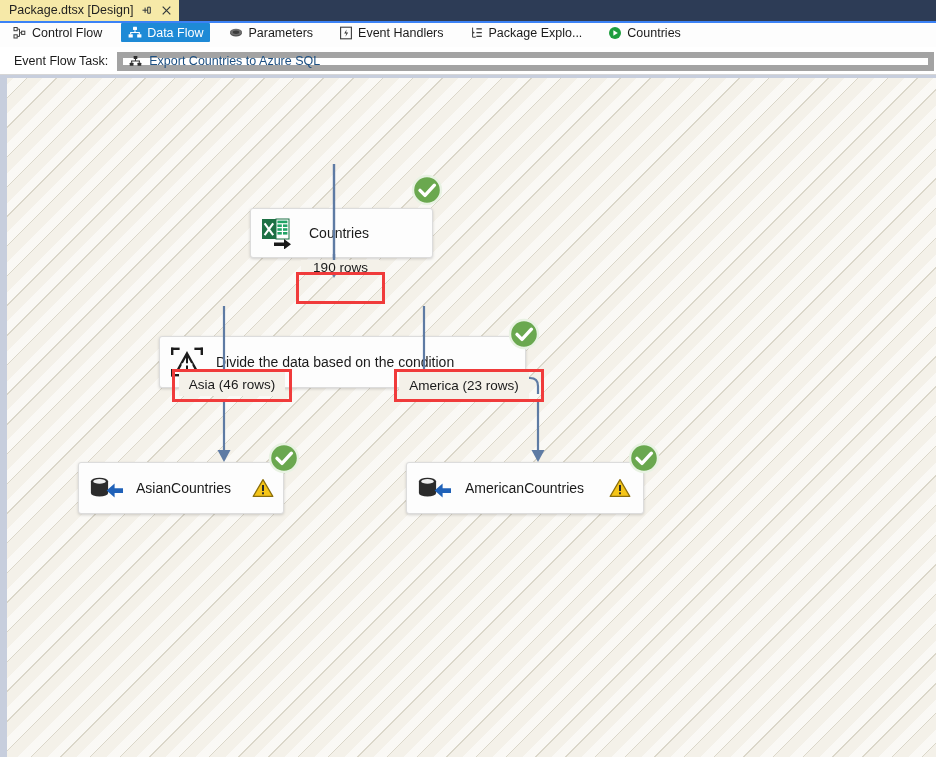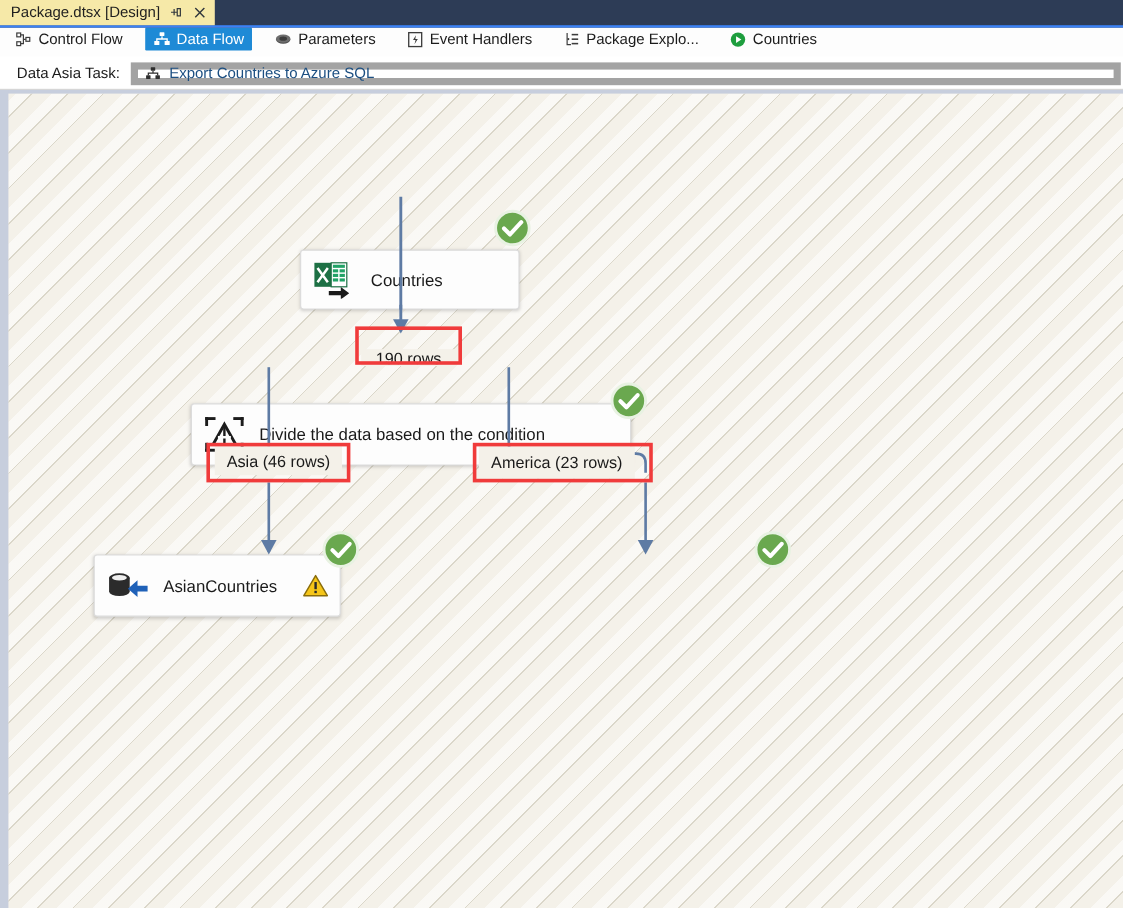--- a/index.html
+++ b/index.html
@@ -296,21 +296,21 @@
       <svg width="14" height="14" viewBox="0 0 14 14">
         <circle cx="7" cy="7" r="6" fill="#1e9e3e"></circle>
         <path d="M5.4 4.2 L9.8 7 L5.4 9.8 Z" fill="#ffffff"></path>
       </svg>
     </span>
     <span>Countries</span>
   </div>
 </div>
 
 <div class="taskbar">
-  <span class="taskbar-label">Data Asia Task:</span>
+  <span class="taskbar-label">Event Flow Task:</span>
   <div class="task-combo">
     <span class="node-ico">
       <svg width="13" height="13" viewBox="0 0 14 14">
         <rect x="5" y="1.2" width="4" height="3" rx="0.4" fill="#2e2e2e"></rect>
         <rect x="0.8" y="8.4" width="4" height="3.2" rx="0.4" fill="#2e2e2e"></rect>
         <rect x="9.2" y="8.4" width="4" height="3.2" rx="0.4" fill="#2e2e2e"></rect>
         <path d="M7 4.2v2.2M2.8 8.4V6.4h8.4v2M2.8 6.4h8.4" stroke="#2e2e2e" stroke-width="1.1" fill="none"></path>
       </svg>
     </span>
     <span class="task-combo-text">Export Countries to Azure SQL</span>
@@ -360,21 +360,21 @@
     </span>
     <span class="node-title">Countries</span>
   </div>
   <div class="badge-ok" style="left:404px; top:96px;">
     <svg width="32" height="32" viewBox="0 0 32 32">
       <circle cx="16" cy="16" r="14" fill="#6aa84f" stroke="#e8f2e2" stroke-width="2.4"></circle>
       <path d="M9 16.4 L14 21.4 L23.4 11.2" stroke="#ffffff" stroke-width="3.4" fill="none" stroke-linecap="round" stroke-linejoin="round"></path>
     </svg>
   </div>
 
-  <div class="pathlabel" style="left:294px; top:213px; width:79px; height:14px;">
+  <div class="pathlabel" style="left:294px; top:182px; width:79px; height:14px;">
     <span>190 rows</span>
   </div>
   <div class="redbox" style="left:289px; top:194px; width:89px; height:32px;"></div>
 
   <div class="node" style="left:152px; top:258px; width:367px; height:52px;">
     <span class="node-ico">
       <svg width="34" height="32" viewBox="0 0 34 32">
         <g fill="#1c1c1c">
           <rect x="1" y="1.6" width="8.6" height="2.4"></rect>
           <rect x="1" y="1.6" width="2.4" height="7.4"></rect>
@@ -427,20 +427,38 @@
       </svg>
     </span>
   </div>
   <div class="badge-ok" style="left:261px; top:364px;">
     <svg width="32" height="32" viewBox="0 0 32 32">
       <circle cx="16" cy="16" r="14" fill="#6aa84f" stroke="#e8f2e2" stroke-width="2.4"></circle>
       <path d="M9 16.4 L14 21.4 L23.4 11.2" stroke="#ffffff" stroke-width="3.4" fill="none" stroke-linecap="round" stroke-linejoin="round"></path>
     </svg>
   </div>
 
+  <div class="node" style="left:399px; top:384px; width:238px; height:52px;">
+    <span class="node-ico">
+      <svg width="36" height="28" viewBox="0 0 36 28">
+        <ellipse cx="10.5" cy="7.4" rx="8.6" ry="3.6" fill="#2b2b2b"></ellipse>
+        <path d="M1.9 7.4 v11.6 a8.6 3.6 0 0 0 17.2 0 V7.4" fill="#2b2b2b"></path>
+        <ellipse cx="10.5" cy="7.4" rx="6.2" ry="2.3" fill="#ffffff" opacity="0.92"></ellipse>
+        <path d="M34 14.2 h-8.4 v-4.6 l-8 7 8 7 v-4.6 h8.4 z" fill="#1f61b8"></path>
+      </svg>
+    </span>
+    <span class="node-title">AmericanCountries</span>
+    <span class="node-warn">
+      <svg width="22" height="20" viewBox="0 0 22 20">
+        <path d="M11 1.6 L20.8 18.4 L1.2 18.4 Z" fill="#f5c518" stroke="#8a6d0b" stroke-width="1.2" stroke-linejoin="round"></path>
+        <rect x="10" y="7" width="2" height="6" fill="#2b2b2b"></rect>
+        <rect x="10" y="14.3" width="2" height="2" fill="#2b2b2b"></rect>
+      </svg>
+    </span>
+  </div>
   <div class="badge-ok" style="left:621px; top:364px;">
     <svg width="32" height="32" viewBox="0 0 32 32">
       <circle cx="16" cy="16" r="14" fill="#6aa84f" stroke="#e8f2e2" stroke-width="2.4"></circle>
       <path d="M9 16.4 L14 21.4 L23.4 11.2" stroke="#ffffff" stroke-width="3.4" fill="none" stroke-linecap="round" stroke-linejoin="round"></path>
     </svg>
   </div>
 
 </div>
 
 </body></html>

